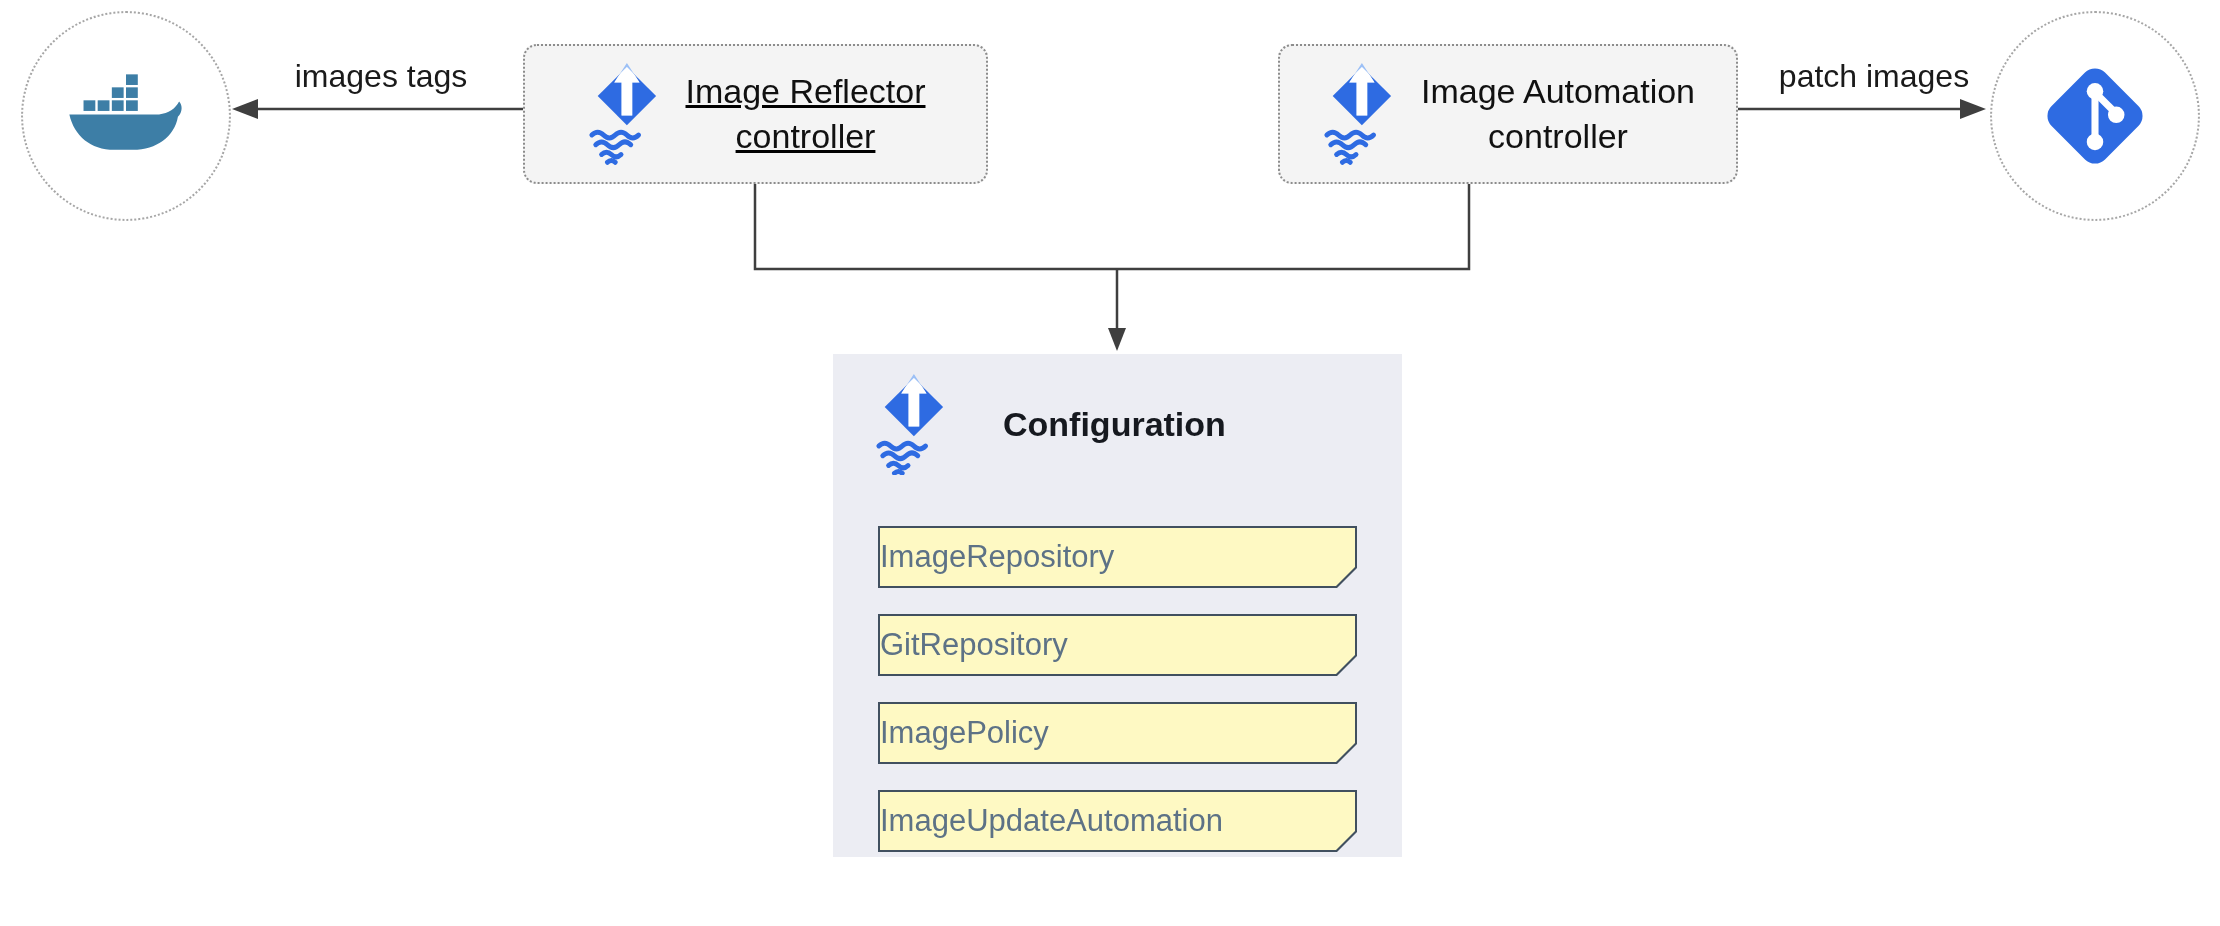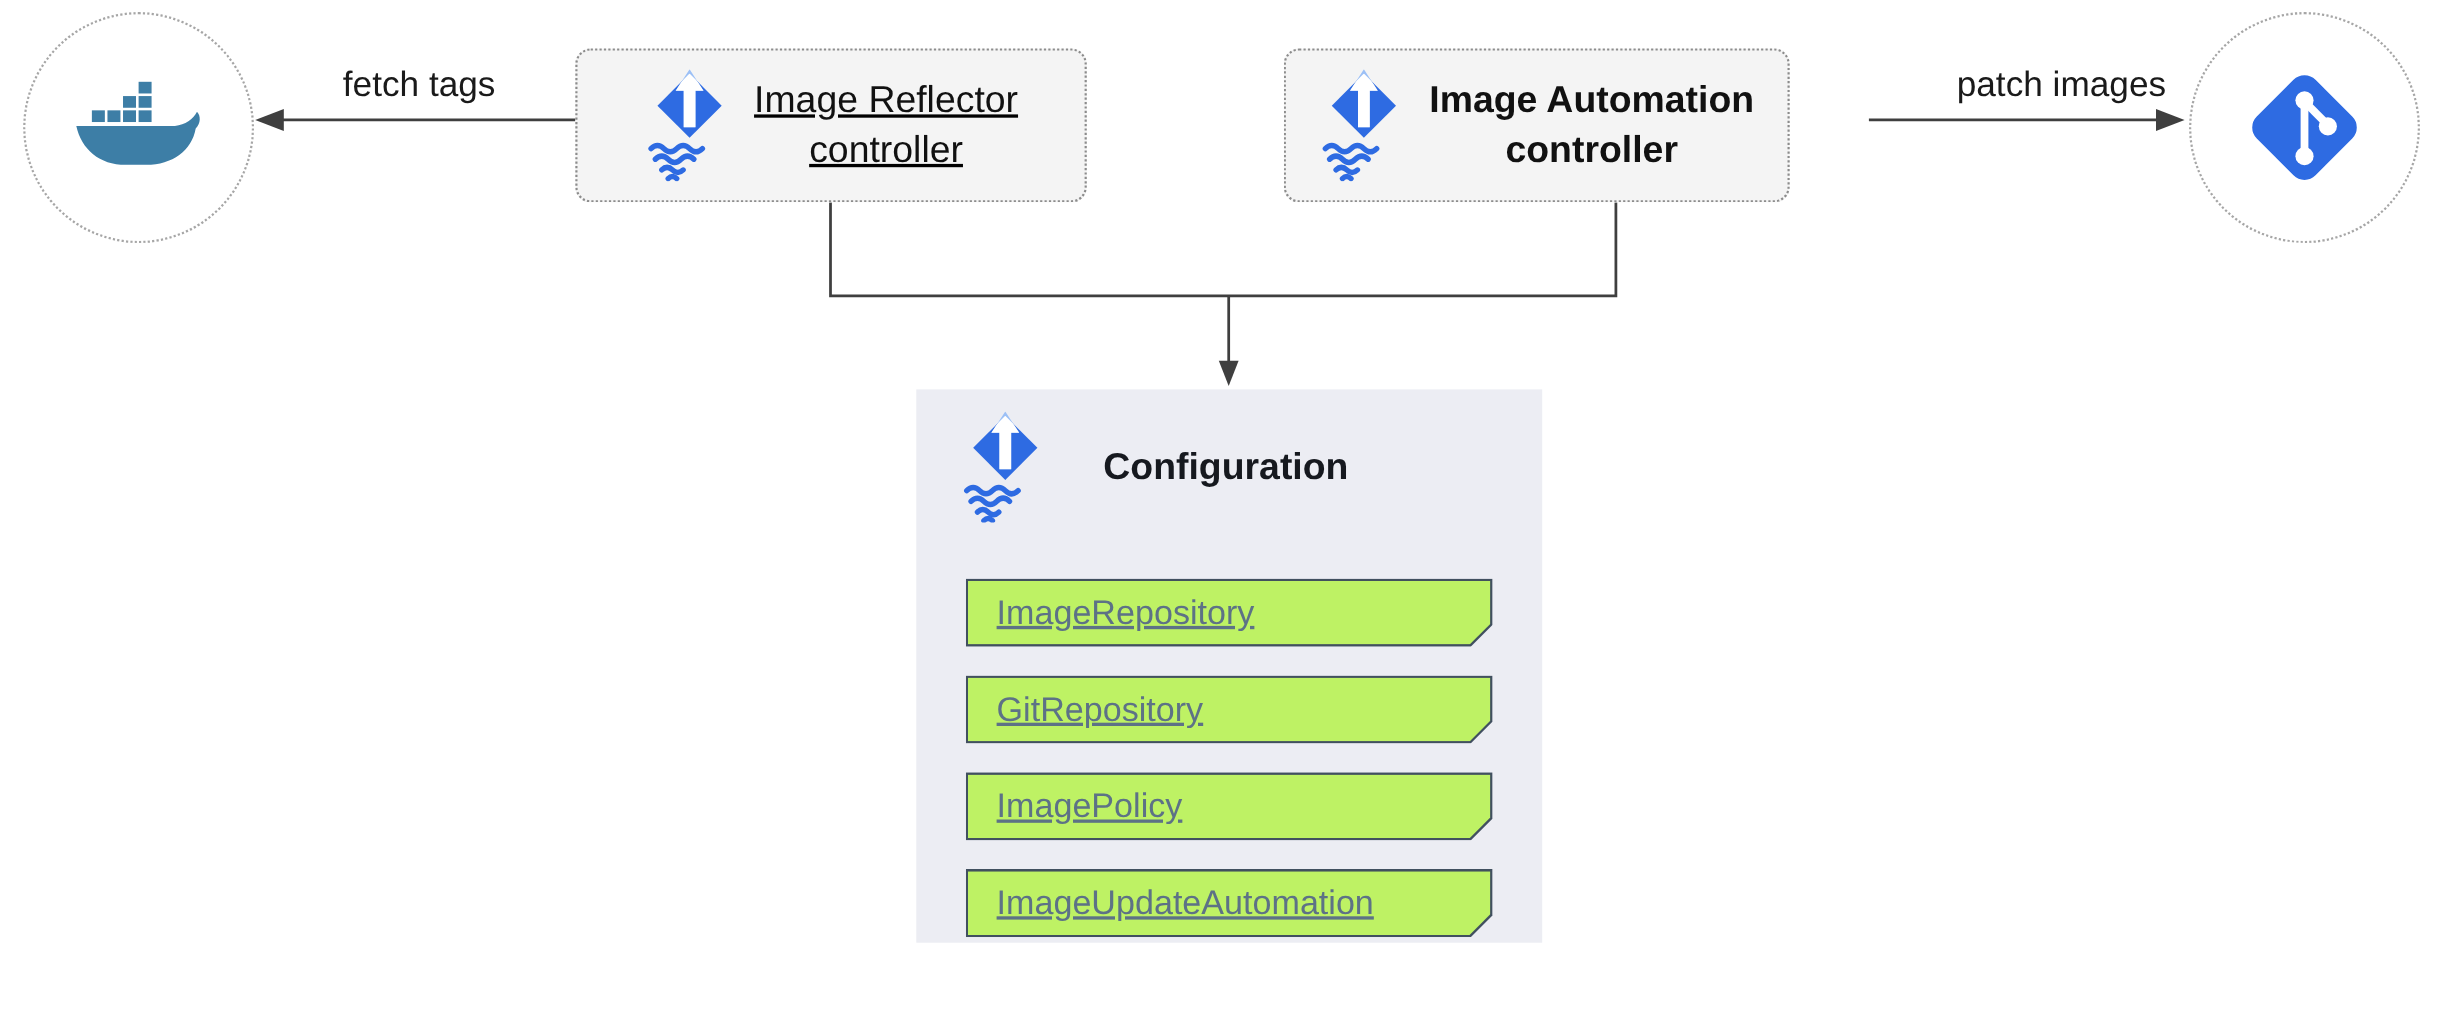--- a/index.html
+++ b/index.html
@@ -23,21 +23,21 @@
 
   
   .controller {
     position: absolute; top: 44px; height: 140px;
     background: #f4f4f4;
     border: 2px dotted #8c8c8c; border-radius: 14px;
     display: flex; align-items: center; justify-content: center;
     gap: 26px; padding: 0 24px;
   }
   #reflector { left: 523px; width: 465px; text-decoration: underline; }
-  #automation { left: 1167px; width: 460px; font-weight: bold; }
+  #automation { left: 1278px; width: 460px; }
   .controller .label {
     font-size: 34px; color: #111111; text-align: center; line-height: 1.32;
   }
   .controller .label span { display: block; }
 
   
   .edge-label {
     position: absolute; top: 58px; transform: translateX(-50%);
     font-size: 32px; color: #1a1a1a; white-space: nowrap;
   }
@@ -56,24 +56,24 @@
   .config-title { font-size: 34px; font-weight: bold; color: #16191f; }
   .config-items {
     position: absolute; left: 45px; top: 172px;
     display: flex; flex-direction: column; gap: 26px;
   }
   .cfg-item {
     position: relative; width: 479px; height: 62px; background: #41505f;
     clip-path: polygon(0 0, 100% 0, 100% calc(100% - 20px), calc(100% - 20px) 100%, 0 100%);
   }
   .cfg-item-inner {
-    position: absolute; inset: 2px; background: #bef264;
+    position: absolute; inset: 2px; background: #fef9c3;
     clip-path: polygon(0 0, 100% 0, 100% calc(100% - 19px), calc(100% - 19px) 100%, 0 100%);
-    display: flex; align-items: center; padding-left: 26px;
-    font-size: 31px; color: #5d7286; text-decoration: underline;
+    display: flex; align-items: center; 
+    font-size: 31px; color: #5d7286;
   }
 
   .flux-icon { width: 74px; height: auto; display: block; }
   .docker-icon { width: 118px; height: auto; display: block; }
   .git-icon { width: 118px; height: auto; display: block; }
 
   svg.overlay {
     position: absolute; left: 0; top: 0; width: 2220px; height: 926px;
     pointer-events: none;
   }
@@ -115,21 +115,21 @@
         <rect x="38" y="24" width="10" height="9"></rect>
         <rect x="50" y="24" width="10" height="9"></rect>
         <rect x="38" y="13" width="10" height="9"></rect>
         <rect x="50" y="13" width="10" height="9"></rect>
         <rect x="50" y="2" width="10" height="9"></rect>
         <path d="M2,36 h76 c8,-1 14,-5 17,-11 c3,3 3,9 -1,13 c-3,17 -18,28 -38,28 h-16 c-20,0 -34,-12 -38,-30 z"></path>
       </g>
     </svg>
   </div>
 
-  <div class="edge-label" id="fetch-tags-label">fetch tags</div>
+  <div class="edge-label" id="fetch-tags-label">images tags</div>
 
   <div class="controller" id="reflector">
     <svg class="flux-icon" viewBox="0 0 76 104" xmlns="http://www.w3.org/2000/svg">
       <defs>
         <clipPath id="flux-clip-1">
             <polygon points="42,4 72,34 42,64 12,34"></polygon>
           </clipPath>
       </defs>
       <polygon points="42,4 72,34 42,64 12,34" fill="#2e6be2"></polygon>
       <path d="M42,0 L55,20 L47.5,20 L47.5,54 L36.5,54 L36.5,20 L29,20 Z" fill="#9cc0f6"></path>

